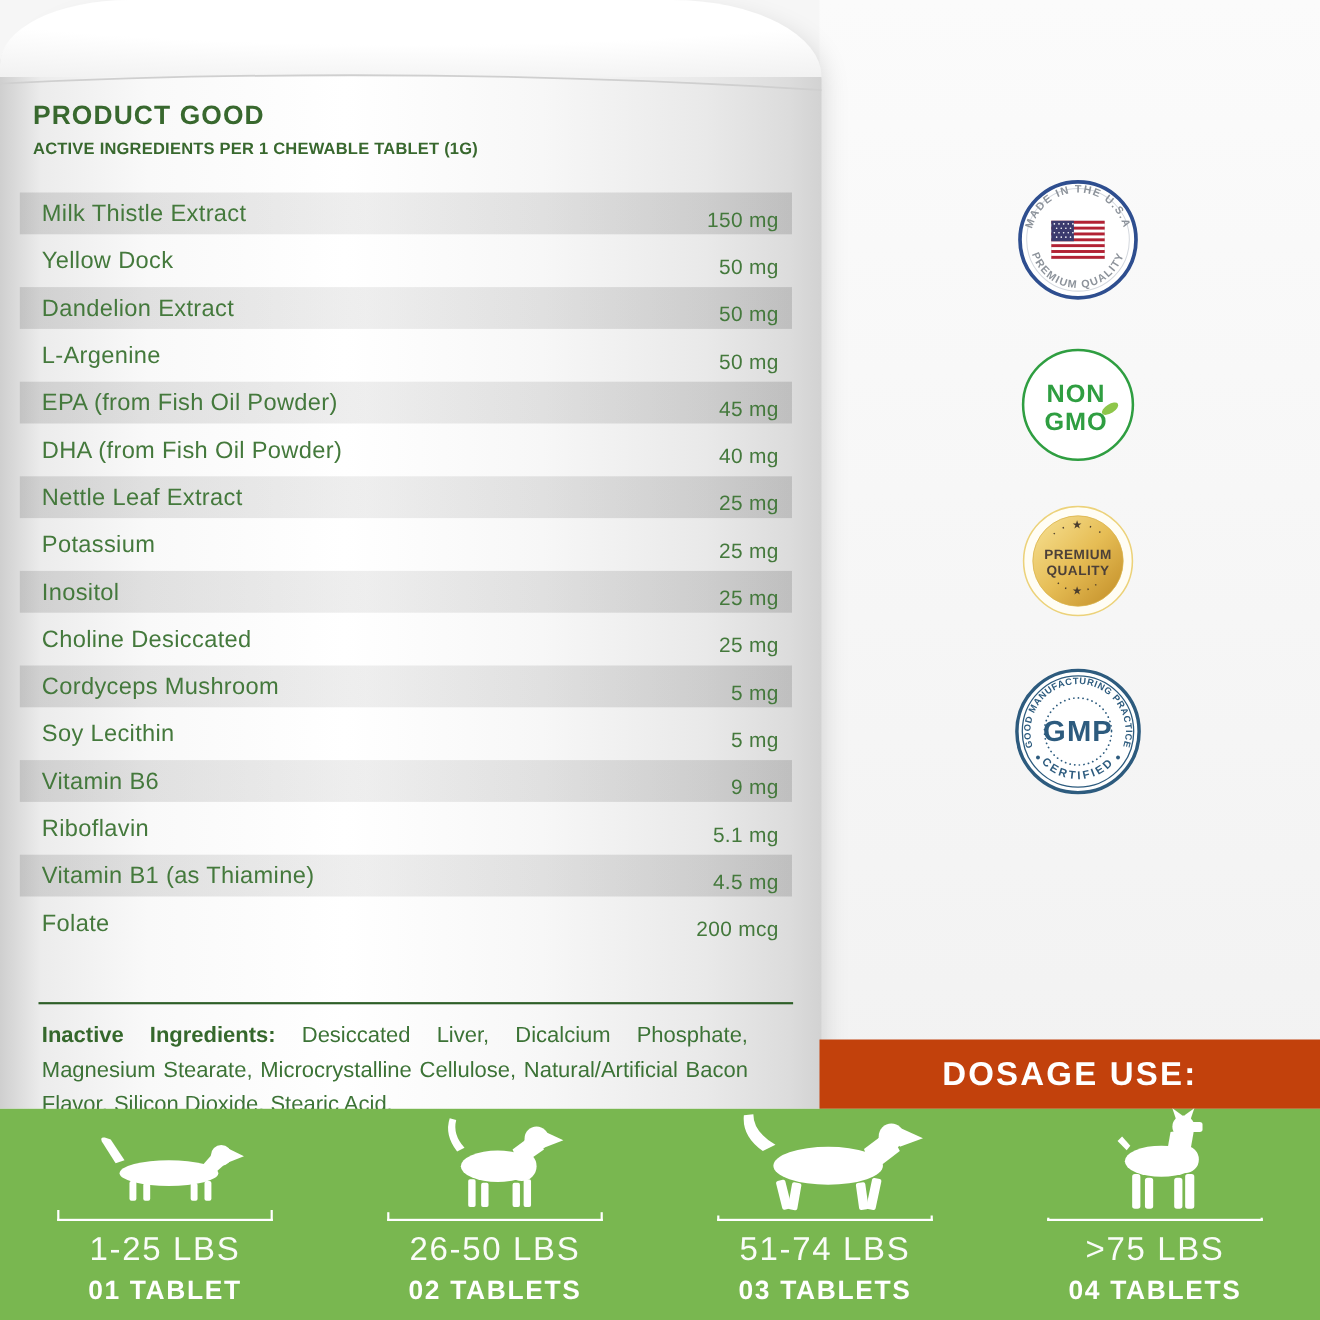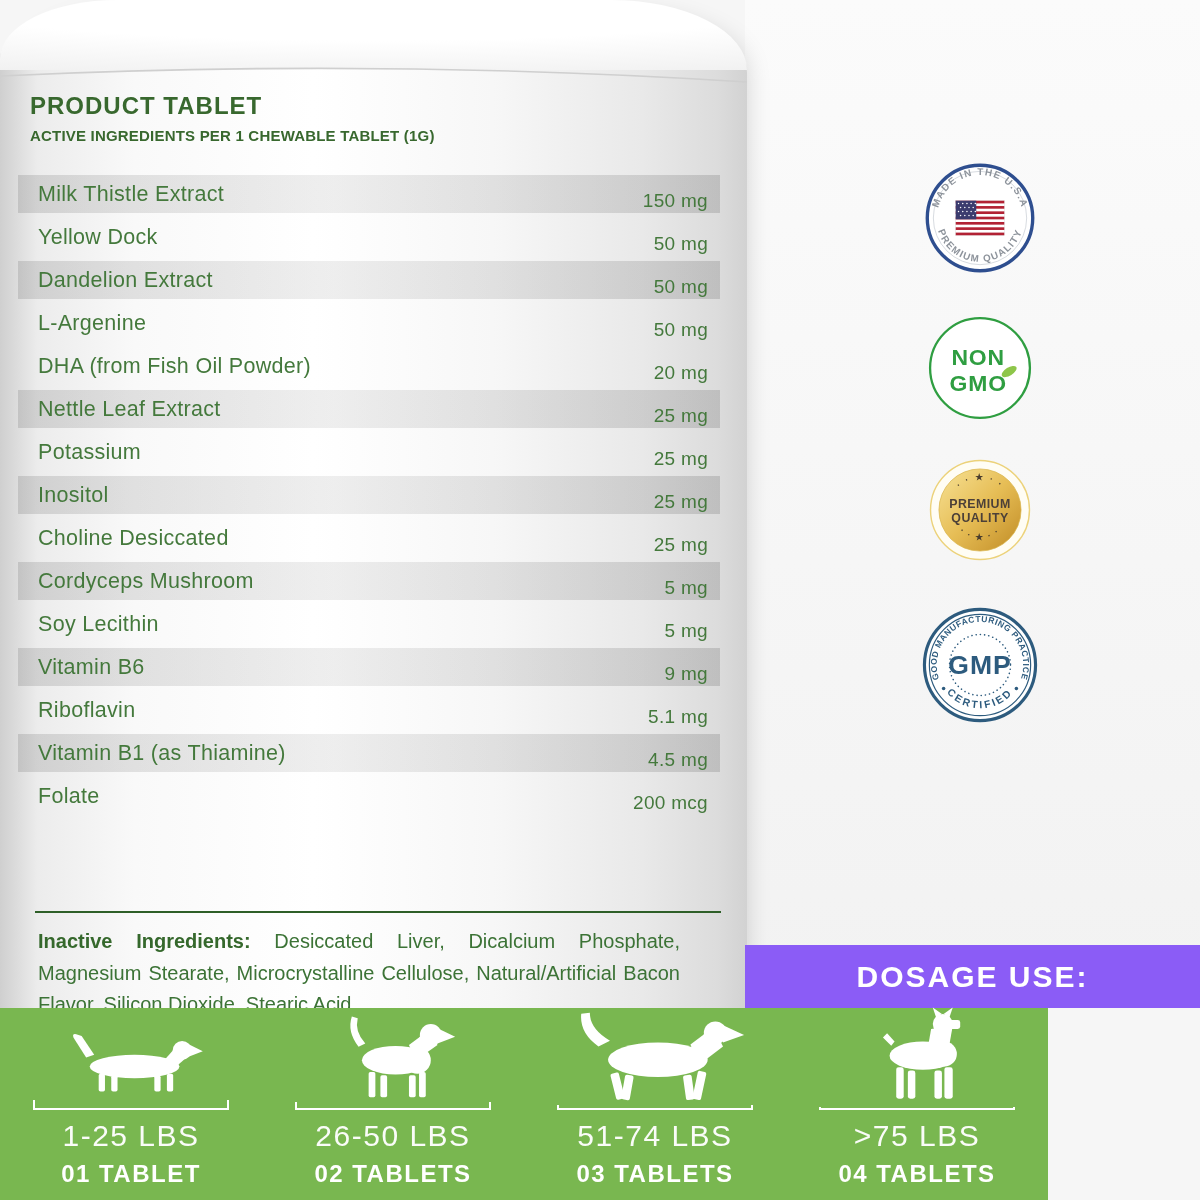--- a/index.html
+++ b/index.html
@@ -34,23 +34,23 @@
     line-height:1.58;color:#3c7336;text-align:justify;}
   .inactive b{color:#35682c;}
   
   .badge{position:absolute;left:924px;}
   .badge.usa{top:162px;}
   .badge.gmo{top:315px;left:927px;}
   .badge.premium{top:457px;left:927px;}
   .badge.gmp{top:606px;left:921px;}
   
   .dosage-banner{position:absolute;left:745px;top:945px;width:455px;height:63px;
-    background:#8b5cf6;display:flex;align-items:center;justify-content:center;
+    background:#c2410c;display:flex;align-items:center;justify-content:center;
     color:#fff;font-weight:bold;font-size:30px;letter-spacing:2px;}
-  .dosage-section{position:absolute;left:0;top:1008px;width:1048px;height:192px;
+  .dosage-section{position:absolute;left:0;top:1008px;width:1200px;height:192px;
     background:#79b750;display:flex;}
   .dose-col{width:300px;display:flex;flex-direction:column;align-items:center;
     justify-content:flex-end;padding-bottom:12px;}
   .dog-wrap{height:96px;display:flex;align-items:flex-end;justify-content:center;}
   .bracket{width:192px;height:9px;border-left:2px solid #fff;border-right:2px solid #fff;
     border-bottom:2px solid #fff;margin-top:3px;}
   .weight{font-size:30px;color:rgba(255,255,255,.96);margin-top:9px;letter-spacing:1.5px;}
   .tablets{font-size:24px;color:#fff;font-weight:bold;margin-top:7px;letter-spacing:1.5px;}
   svg text{font-family:"Liberation Sans",sans-serif;}
 </style>
@@ -59,43 +59,47 @@
 
 <div class="right-bg"></div>
 
 <div class="bottle">
   <div class="dome"></div>
   <svg class="seam" width="747" height="100">
     <path d="M0 76 Q 373 58 747 82" fill="none" stroke="#cfcfcf" stroke-width="1.6"></path>
   </svg>
 </div>
 
-<div class="pf-title">PRODUCT TABLET</div>
+<div class="pf-title">PRODUCT GOOD</div>
 <div class="pf-sub">ACTIVE INGREDIENTS PER 1 CHEWABLE TABLET (1G)</div>
 
 <div class="ing-table">
     <div class="ing-row shaded">
       <span class="ing-name">Milk Thistle Extract</span>
       <span class="ing-amount">150 mg</span>
     </div>
     <div class="ing-row">
       <span class="ing-name">Yellow Dock</span>
       <span class="ing-amount">50 mg</span>
     </div>
     <div class="ing-row shaded">
       <span class="ing-name">Dandelion Extract</span>
       <span class="ing-amount">50 mg</span>
     </div>
     <div class="ing-row">
       <span class="ing-name">L-Argenine</span>
       <span class="ing-amount">50 mg</span>
     </div>
+    <div class="ing-row shaded">
+      <span class="ing-name">EPA (from Fish Oil Powder)</span>
+      <span class="ing-amount">45 mg</span>
+    </div>
     <div class="ing-row">
       <span class="ing-name">DHA (from Fish Oil Powder)</span>
-      <span class="ing-amount">20 mg</span>
+      <span class="ing-amount">40 mg</span>
     </div>
     <div class="ing-row shaded">
       <span class="ing-name">Nettle Leaf Extract</span>
       <span class="ing-amount">25 mg</span>
     </div>
     <div class="ing-row">
       <span class="ing-name">Potassium</span>
       <span class="ing-amount">25 mg</span>
     </div>
     <div class="ing-row shaded">

